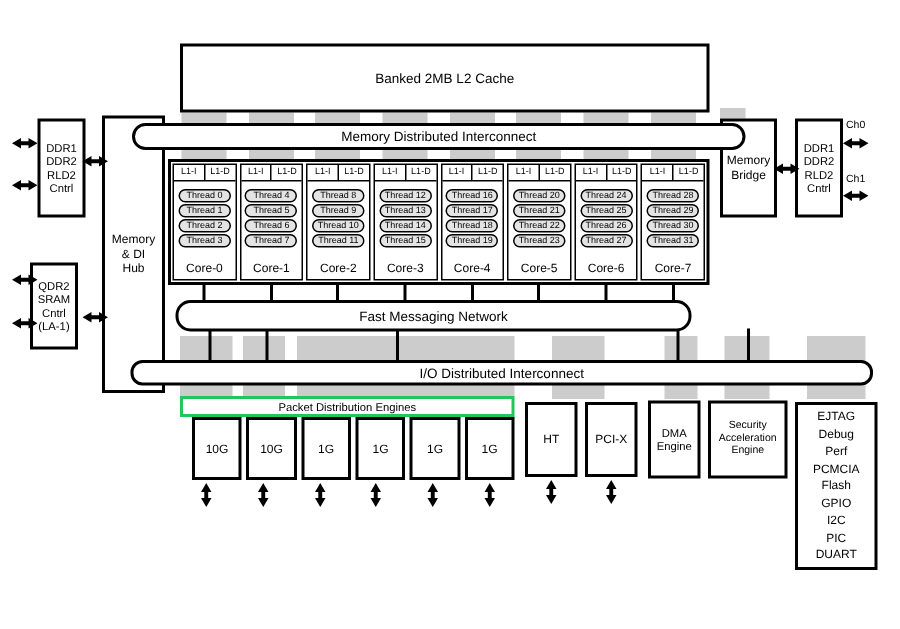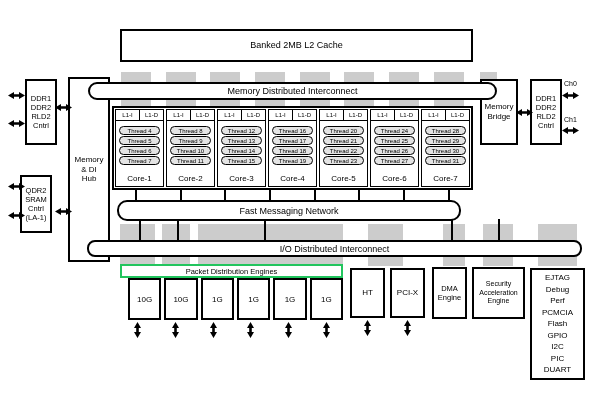--- a/index.html
+++ b/index.html
@@ -15,21 +15,21 @@
   .bar {
     position:absolute; background:#fff; border:2px solid #000; border-radius:10px;
     box-sizing:border-box; display:flex; align-items:center; justify-content:center;
     font-size:9px; z-index:3;
   }
   .strip { position:absolute; background:var(--strip,#ccc); z-index:1; }
   .vline { position:absolute; width:2px; background:#000; z-index:2; }
   .lbl   { position:absolute; font-size:7px; z-index:4; }
   .arrow { position:absolute; z-index:5; }
 
-  #l2   { left:120px; top:29px;  width:353px; height:33px; font-size:9px; }
+  #l2   { left:120px; top:29px;  width:353px; height:46px; font-size:9px; }
   #mdi  { left:88px;  top:82px;  width:409px; height:18px; }
   #fmn  { left:117px; top:200px; width:344px; height:21px; }
   #iodi { left:87px;  top:240px; width:495px; height:17px; border-radius:8px; }
 
   #hub    { left:68px;  top:77px;  width:42px; height:185px; font-size:8px; z-index:2; }
   #bridge { left:480px; top:79px;  width:38px; height:66px;  font-size:8px; z-index:2; }
   #ddrL   { left:25px;  top:79px;  width:32px; height:66px;  font-size:7.5px; }
   #qdr    { left:20px;  top:175px; width:32px; height:58px;  font-size:7.5px; }
   #ddrR   { left:530px; top:79px;  width:32px; height:66px;  font-size:7.5px; }
   #ch0 { left:564px; top:80px; }
@@ -82,20 +82,33 @@
 
   <div class="box" id="l2">
     <span>Banked 2MB L2 Cache</span>
   </div>
 
   <div class="bar" id="mdi">
     <span>Memory Distributed Interconnect</span>
   </div>
 
   <div id="cores-row">
+      <div class="core">
+        <div class="l1row">
+          <div class="l1cell">L1-I</div>
+          <div class="l1cell">L1-D</div>
+        </div>
+        <div class="threads">
+          <div class="thread">Thread 0</div>
+          <div class="thread">Thread 1</div>
+          <div class="thread">Thread 2</div>
+          <div class="thread">Thread 3</div>
+        </div>
+        <div class="core-label">Core-0</div>
+      </div>
       <div class="core">
         <div class="l1row">
           <div class="l1cell">L1-I</div>
           <div class="l1cell">L1-D</div>
         </div>
         <div class="threads">
           <div class="thread">Thread 4</div>
           <div class="thread">Thread 5</div>
           <div class="thread">Thread 6</div>
           <div class="thread">Thread 7</div>

